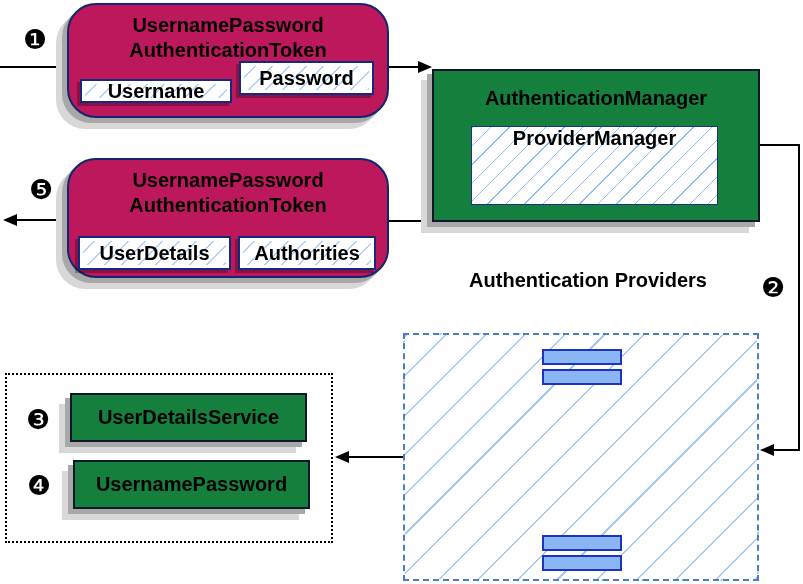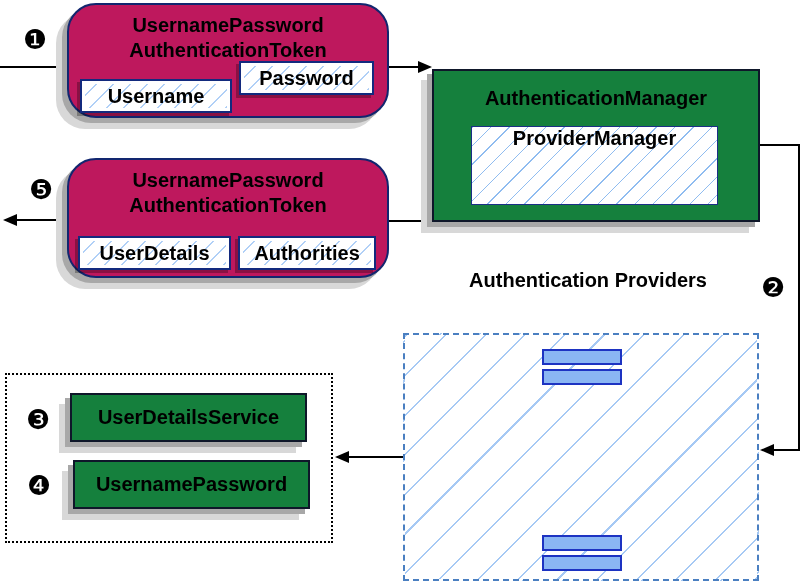--- a/index.html
+++ b/index.html
@@ -88,21 +88,21 @@
   <span class="badge" style="left:761px;top:274px;">❷</span>
   <span class="badge" style="left:26px;top:406px;">❸</span>
   <span class="badge" style="left:27px;top:472px;">❹</span>
   <span class="badge" style="left:29px;top:176px;">❺</span>
 
   <div class="token-box shadowed" style="left:67px;top:3px;width:322px;height:115px;">
     <div class="token-title">
       <span>UsernamePassword</span><br>
       <span>AuthenticationToken</span>
     </div>
-    <div class="hatch-field" style="left:11px;top:74px;width:152px;height:34px;">
+    <div class="hatch-field" style="left:11px;top:74px;width:152px;height:24px;">
       <span>Username</span>
     </div>
     <div class="hatch-field" style="left:170px;top:56px;width:135px;height:34px;">
       <span>Password</span>
     </div>
   </div>
 
   <div class="blue-box shadowed" style="left:432px;top:69px;width:328px;height:153px;align-items:flex-start;">
     <div style="position:absolute;left:0;right:0;top:16px;">AuthenticationManager</div>
     <div class="inner-hatch" style="left:37px;top:55px;width:247px;height:79px;">

